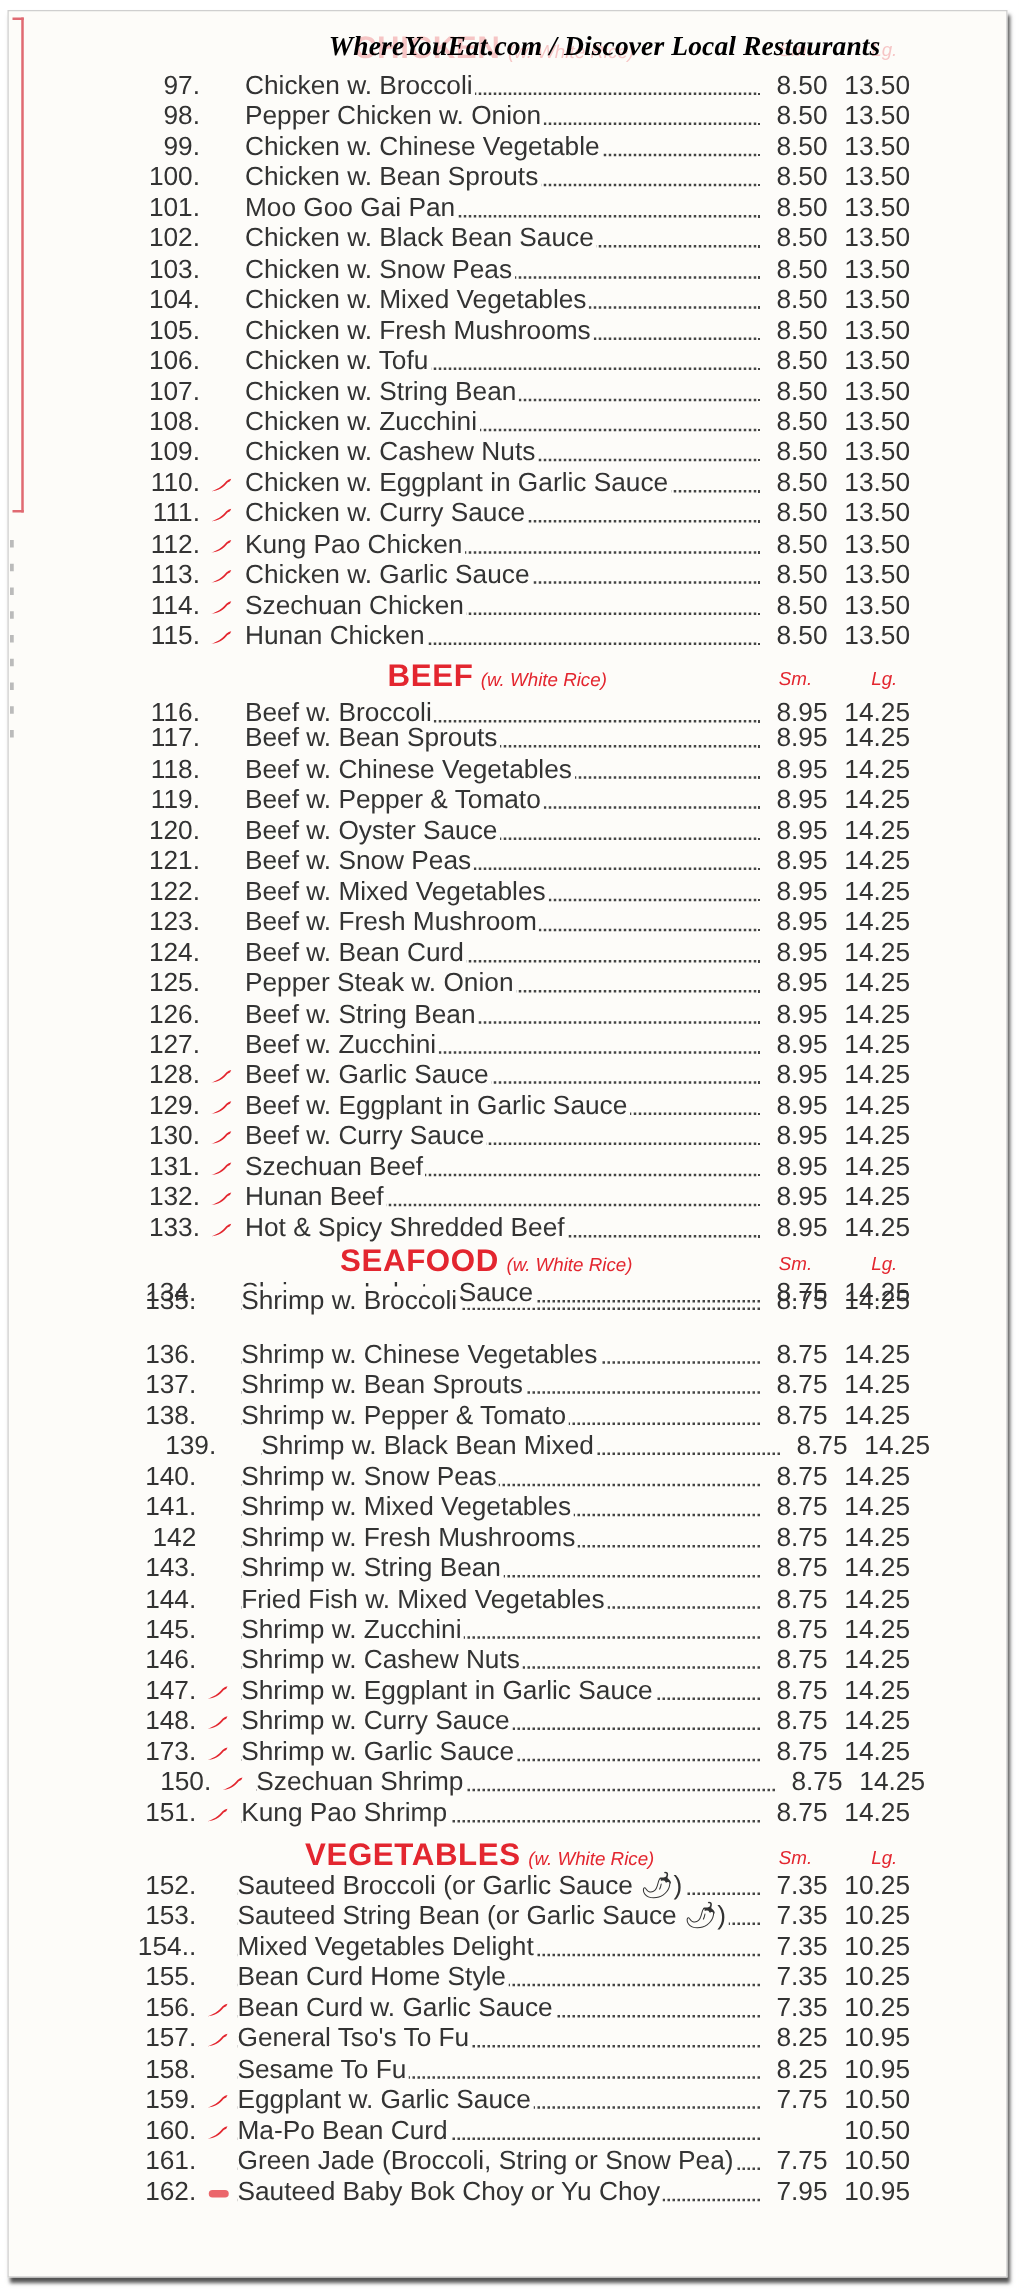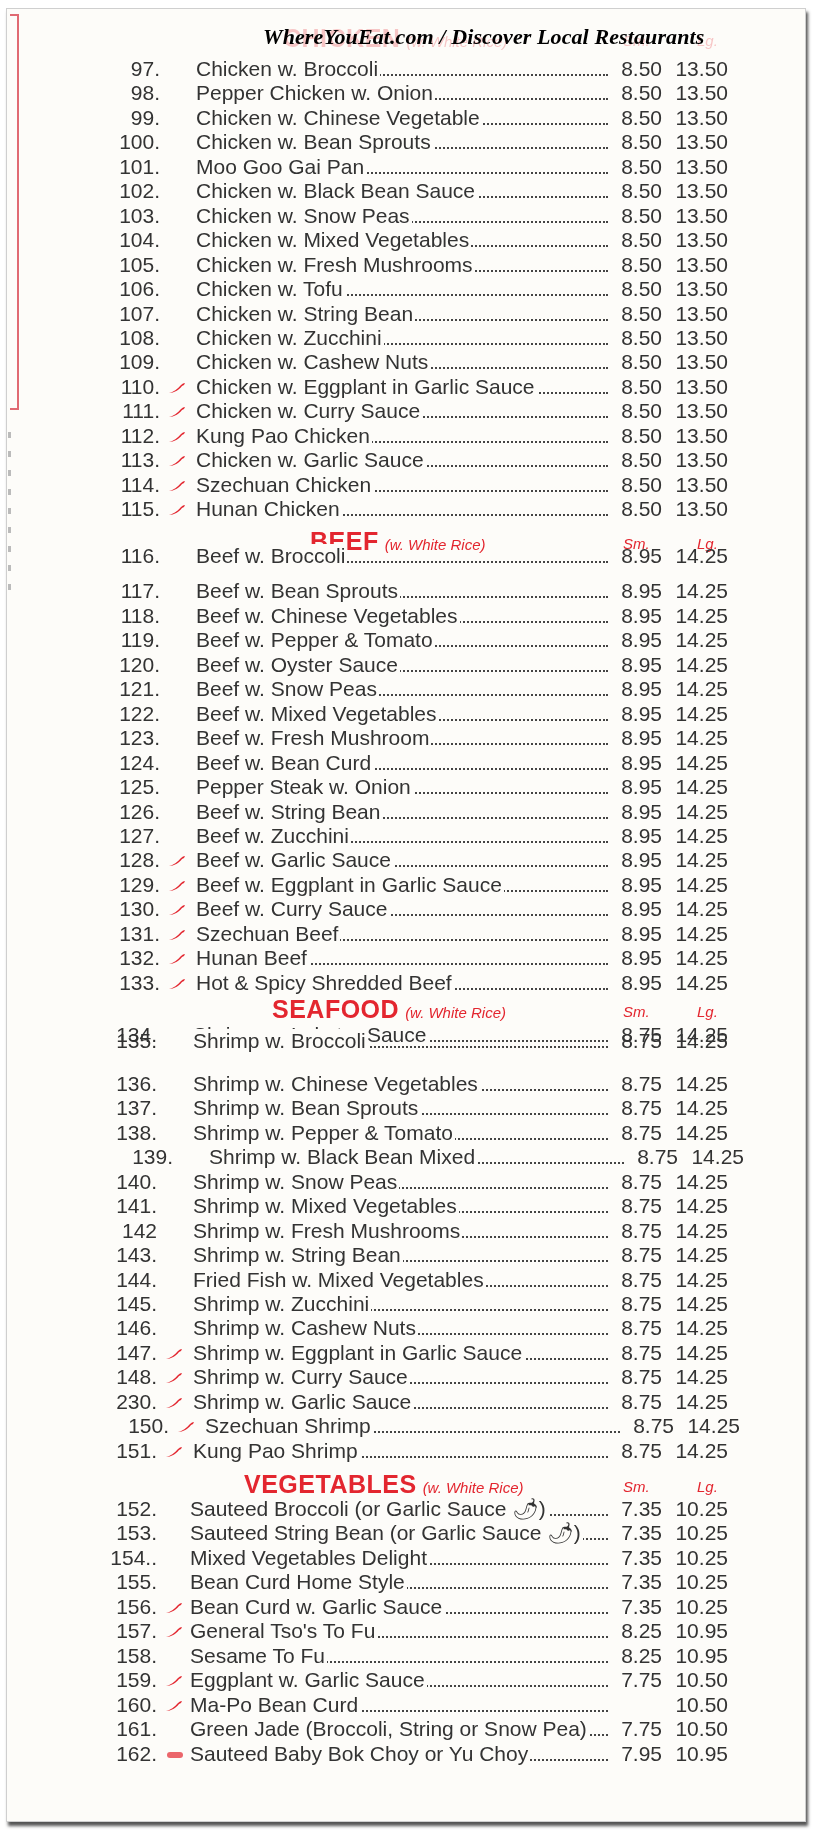--- a/index.html
+++ b/index.html
@@ -174,21 +174,21 @@
     <div class="row" style="top: 497.1px;">
       <span class="num" style="left:100px">115.</span>
       <svg class="chili" style="left:168px">
         <use href="#chili"></use>
       </svg>
       <span class="name" style="left:196px;width:412px;"><span class="dots"></span><span class="name-text">Hunan Chicken</span></span>
       <span class="sm">8.50</span>
       <span class="lg">13.50</span>
     </div>
     <div class="hdr" style="left: 310px; top: 527px; width: 450px;"><span class="title">BEEF</span><span class="sub">(w. White Rice)</span><span class="sm" style="left:313px">Sm.</span><span class="lg" style="left:387px">Lg.</span></div>
-    <div class="row" style="top: 544px; text-decoration: underline;">
+    <div class="row" style="top: 559px; text-decoration: underline;">
       <span class="num" style="left:100px">116.</span>
       <span class="name" style="left:196px;width:412px;"><span class="dots"></span><span class="name-text">Beef w. Broccoli</span></span>
       <span class="sm">8.95</span>
       <span class="lg">14.25</span>
     </div>
     <div class="row" style="top: 579.45px;">
       <span class="num" style="left:100px">117.</span>
       <span class="name" style="left:196px;width:412px;"><span class="dots"></span><span class="name-text">Beef w. Bean Sprouts</span></span>
       <span class="sm">8.95</span>
       <span class="lg">14.25</span>
@@ -398,21 +398,21 @@
     <div class="row" style="top: 1365.3px;">
       <span class="num" style="left:97px">148.</span>
       <svg class="chili" style="left:165px">
         <use href="#chili"></use>
       </svg>
       <span class="name" style="left:193px;width:415px;"><span class="dots"></span><span class="name-text">Shrimp w. Curry Sauce</span></span>
       <span class="sm">8.75</span>
       <span class="lg">14.25</span>
     </div>
     <div class="row" style="top: 1389.75px;">
-      <span class="num" style="left:97px">230.</span>
+      <span class="num" style="left:97px">173.</span>
       <svg class="chili" style="left:165px">
         <use href="#chili"></use>
       </svg>
       <span class="name" style="left:193px;width:415px;"><span class="dots"></span><span class="name-text">Shrimp w. Garlic Sauce</span></span>
       <span class="sm">8.75</span>
       <span class="lg">14.25</span>
     </div>
     <div class="row" style="top: 1414.2px; margin-left: 12px;">
       <span class="num" style="left:97px">150.</span>
       <svg class="chili" style="left:165px">

